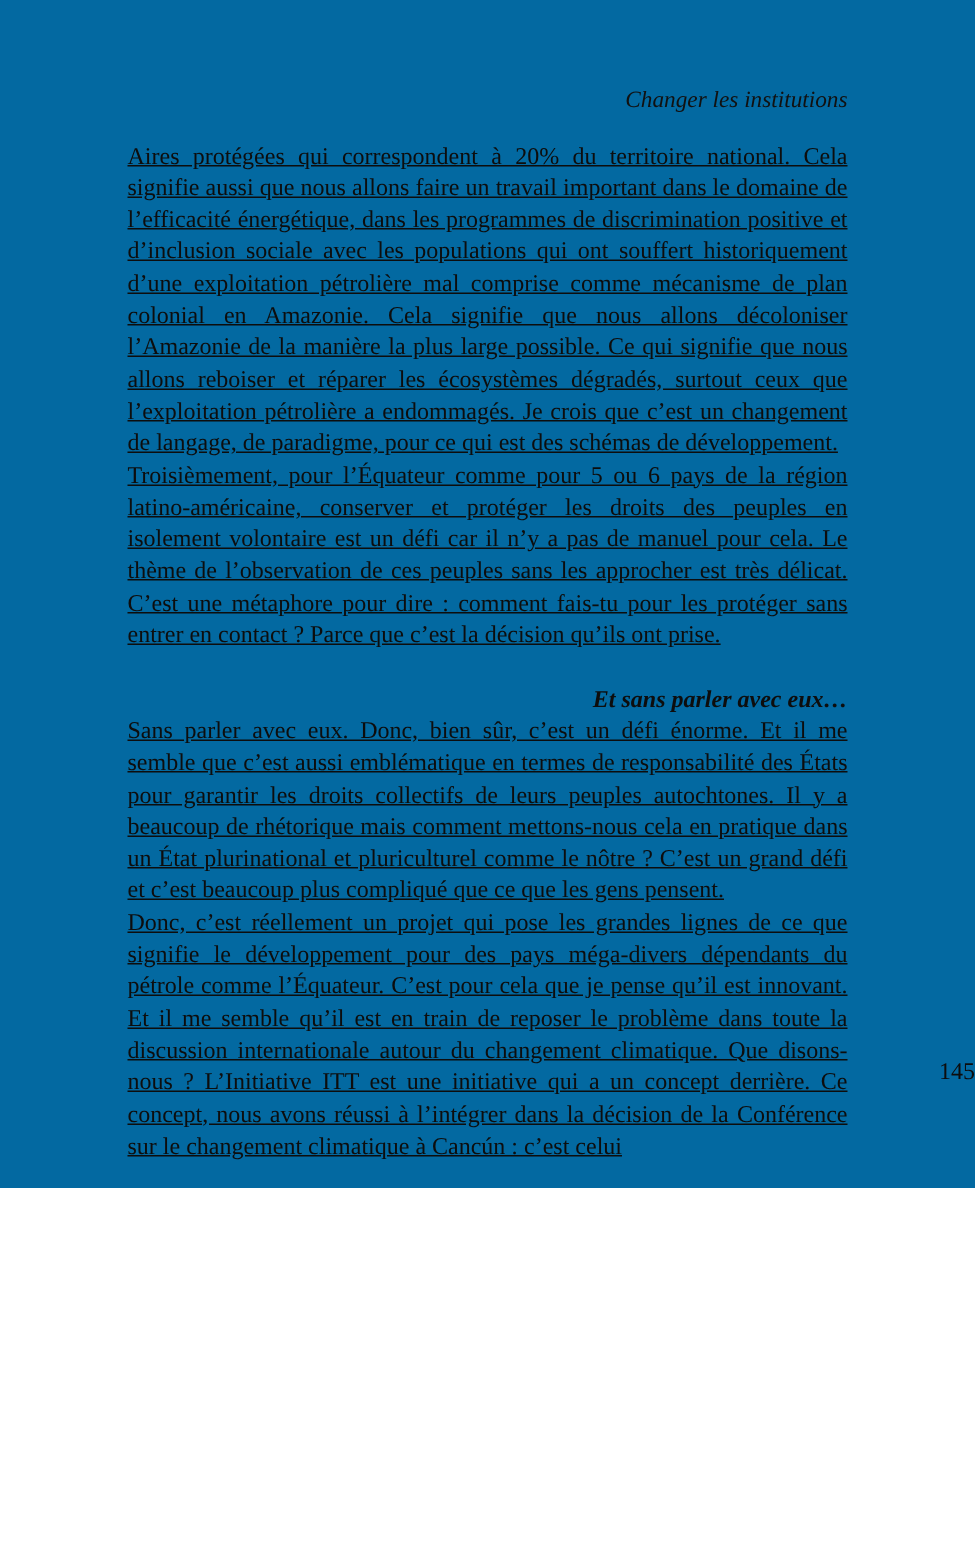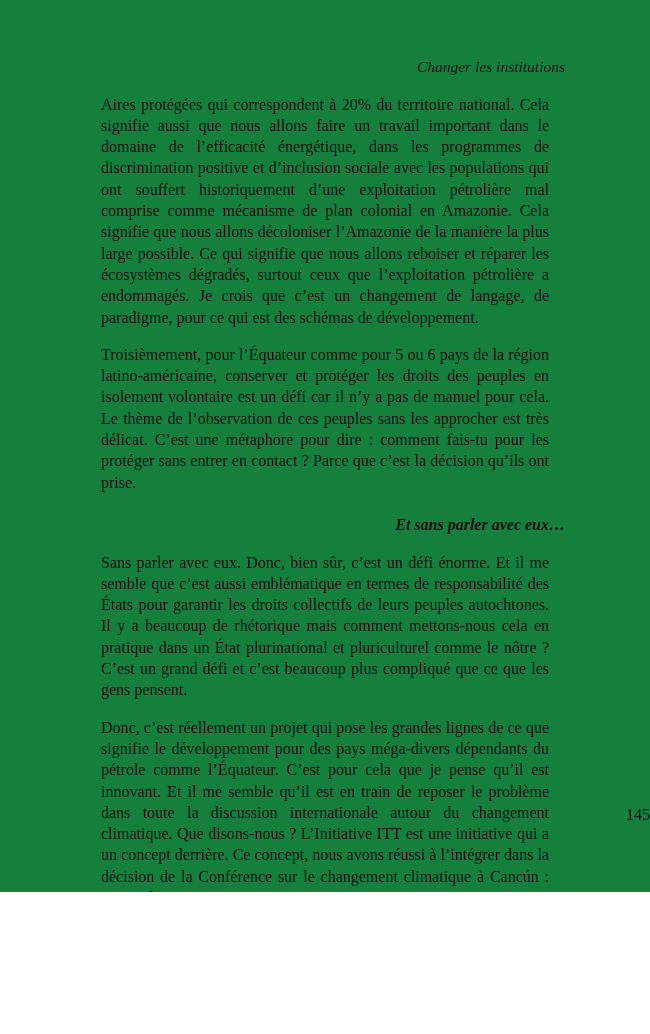--- a/index.html
+++ b/index.html
@@ -5,23 +5,23 @@
   * { margin: 0; padding: 0; box-sizing: border-box; }
 
   html, body {
     background: #ffffff;
     font-family: "Liberation Serif", "DejaVu Serif", serif;
   }
 
   .page {
     position: relative;
     width: 650px;
-    height: 892px;
+    height: 792px;
     margin: 0 auto;
-    background: #15803d;
+    background: #0369a1;
     color: #111111;
     padding: 58px 85px 0 85px;
     overflow: hidden;
   }
 
   .running-head {
     text-align: right;
     font-style: italic;
     font-size: 15.5px;
     line-height: 1.2;
@@ -30,21 +30,22 @@
   }
 
   .body-text {
     font-size: 16px;
     line-height: 21.3px;
     text-align: justify;
     color: #0d0d0d;
   }
 
   .body-text p {
-    margin: 16px;
+    margin: 0;
+    text-decoration: underline;
   }
 
   .subheading {
     font-size: 16px;
     line-height: 21.3px;
     font-weight: bold;
     font-style: italic;
     margin-top: 21.3px;
     text-align: right;
   }

